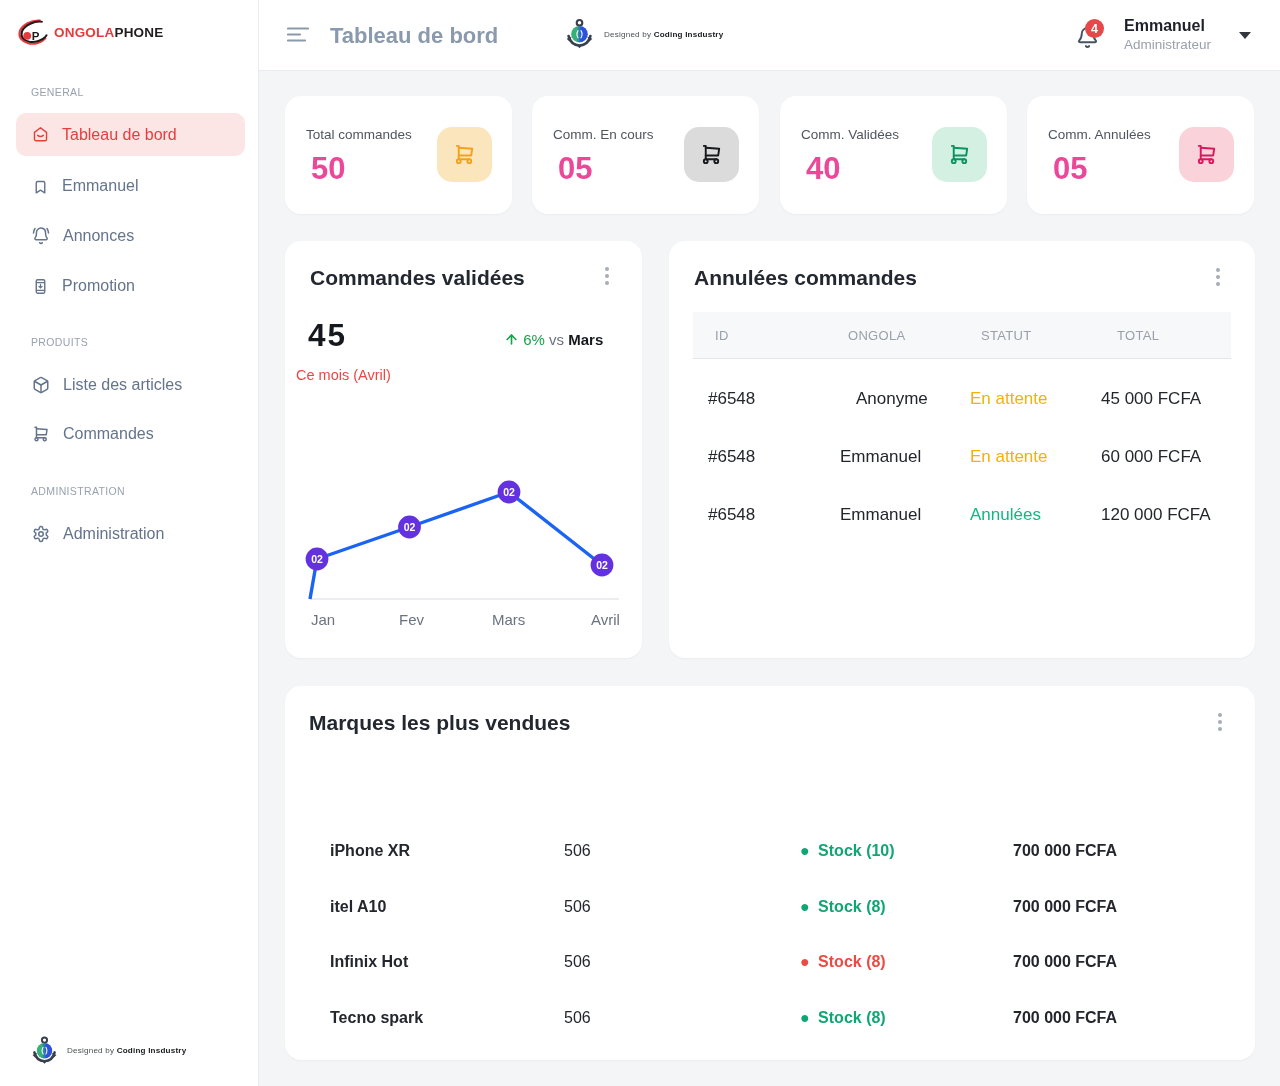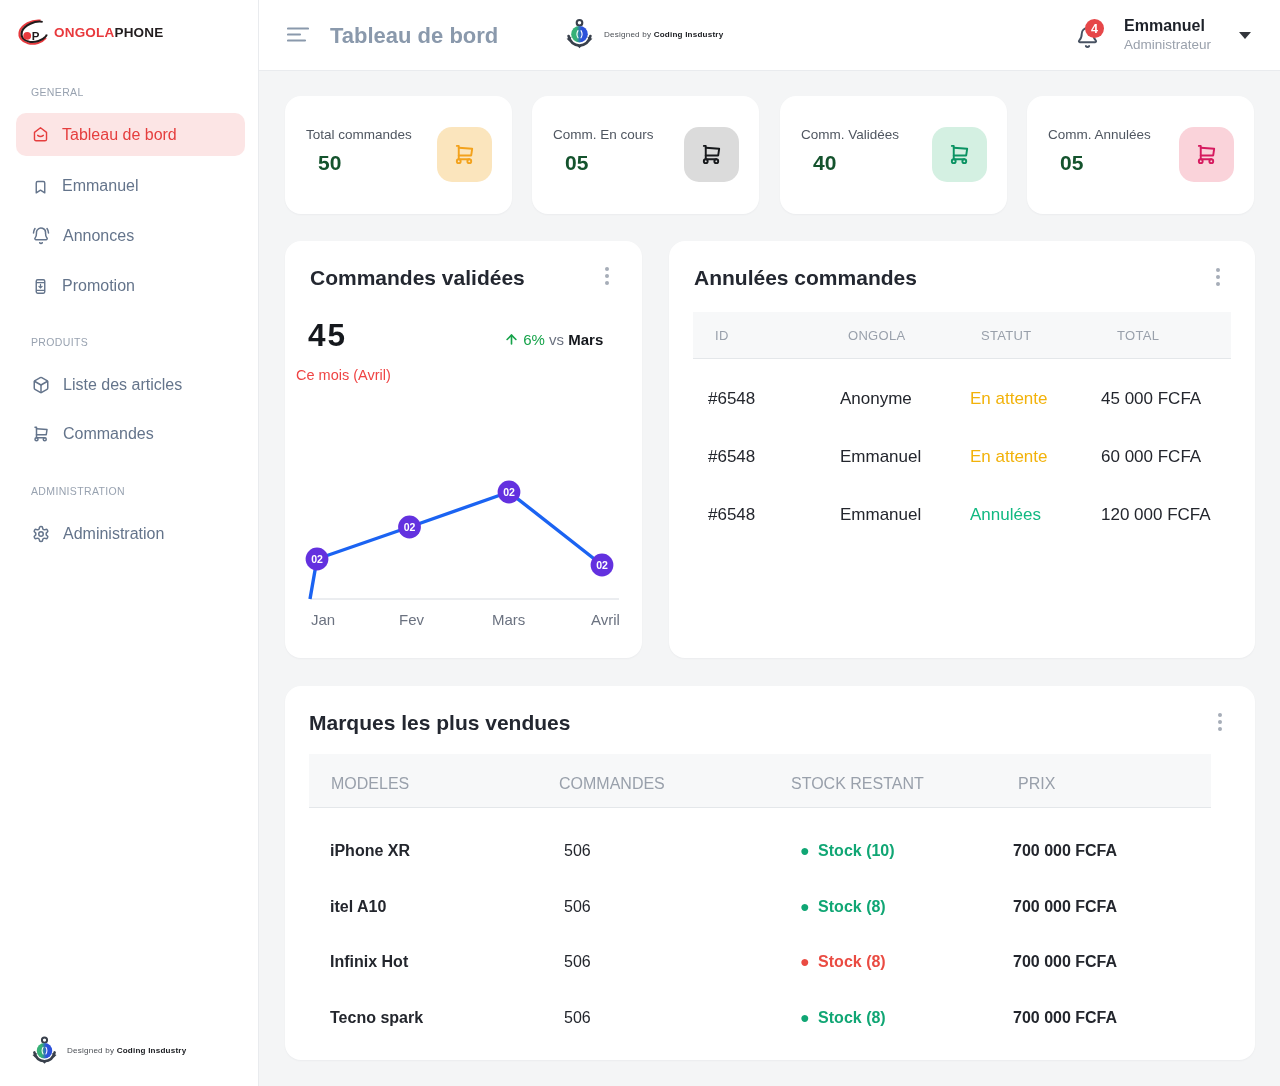--- a/index.html
+++ b/index.html
@@ -23,21 +23,21 @@
   #bellwrap { position:absolute; left:817px; top:26px; }
   #bellbadge { position:absolute; left:9px; top:-7px; width:19px; height:19px; background:#e64749; border-radius:50%; color:#fff; font-size:12.5px; font-weight:700; display:flex; align-items:center; justify-content:center; }
   #username { position:absolute; left:865px; top:17px; font-size:16px; font-weight:700; color:#1d2129; }
   #userrole { position:absolute; left:865px; top:37px; font-size:13.5px; color:#9aa1ac; }
   #caret { position:absolute; left:980px; top:31.5px; width:0; height:0; border-left:6.5px solid transparent; border-right:6.5px solid transparent; border-top:7.5px solid #33363c; }
 
   
   .card { position:absolute; background:#fff; border-radius:16px; box-shadow:0 1px 2px rgba(16,24,40,.04); }
   .statcard { width:227px; height:118px; top:96px; }
   .statlabel { position:absolute; left:21px; top:31px; font-size:13.5px; color:#4f5660; }
-  .statvalue { position:absolute; left:33px; top:55px; font-size:21px; font-weight:700; color:#14532d; }
+  .statvalue { position:absolute; left:26px; top:55px; font-size:31px; font-weight:700; color:#ec4899; }
   .staticon { position:absolute; right:20px; top:31px; width:55px; height:55px; border-radius:15px; display:flex; align-items:center; justify-content:center; }
 
   .cardtitle { font-size:21px; font-weight:700; color:#232730; }
   .dots { position:absolute; width:4px; }
   .dots i { display:block; width:4px; height:4px; border-radius:50%; background:#a6adb8; margin-bottom:3px; }
 
   
   .thead { position:absolute; background:#f7f8f9; border-bottom:1px solid #e4e7ea; color:#99a0ab; font-size:13px; letter-spacing:0.3px; }
   .thead span { position:absolute; top:50%; transform:translateY(-50%); }
   .mq span { top:calc(50% + 3px); }
@@ -277,21 +277,21 @@
       <i></i>
     </div>
   <div class="thead" style="left:24px;top:71px;width:538px;height:47px">
     <span style="position:absolute;left:22px">ID</span>
     <span style="position:absolute;left:155px">ONGOLA</span>
     <span style="position:absolute;left:288px">STATUT</span>
     <span style="position:absolute;left:424px">TOTAL</span>
   </div>
   <div class="trow" style="left:24px;top:158px;width:538px;font-size:17px">
     <span style="position:absolute;left:15px">#6548</span>
-    <span style="position:absolute;left:147px">Anonyme</span>
+    <span style="position:absolute;left:163px">Anonyme</span>
     <span style="position:absolute;left:277px;color:#f2b20a">En attente</span>
     <span style="position:absolute;left:408px">45 000 FCFA</span>
   </div>
   <div class="trow" style="left:24px;top:216px;width:538px;font-size:17px">
     <span style="position:absolute;left:15px">#6548</span>
     <span style="position:absolute;left:147px">Emmanuel</span>
     <span style="position:absolute;left:277px;color:#f2b20a">En attente</span>
     <span style="position:absolute;left:408px">60 000 FCFA</span>
   </div>
   <div class="trow" style="left:24px;top:274px;width:538px;font-size:17px">
@@ -302,26 +302,20 @@
   </div>
 </div>
 
 <div class="card" style="left:285px;top:686px;width:970px;height:374px">
   <div class="cardtitle abs" style="left:24px;top:25px">Marques les plus vendues</div>
   <div class="dots" style="left:933px;top:27px">
       <i></i>
       <i></i>
       <i></i>
     </div>
-  <div class="thead mq" style="left:24px;top:68px;width:902px;height:54px;font-size:16px;letter-spacing:0">
-    <span style="position:absolute;left:22px">MODELES</span>
-    <span style="position:absolute;left:250px">COMMANDES</span>
-    <span style="position:absolute;left:482px">STOCK RESTANT</span>
-    <span style="position:absolute;left:709px">PRIX</span>
-  </div>
   <div class="trow" style="left:24px;top:165px;width:902px">
     <span style="position:absolute;left:21px;font-weight:700">iPhone XR</span>
     <span style="position:absolute;left:255px">506</span>
     <span style="position:absolute;left:491px;color:#10a674">● <span style="font-weight:700;margin-left:4px">Stock (10)</span></span>
     <span style="position:absolute;left:704px;font-weight:700">700 000 FCFA</span>
   </div>
   <div class="trow" style="left:24px;top:221px;width:902px">
     <span style="position:absolute;left:21px;font-weight:700">itel A10</span>
     <span style="position:absolute;left:255px">506</span>
     <span style="position:absolute;left:491px;color:#10a674">● <span style="font-weight:700;margin-left:4px">Stock (8)</span></span>

